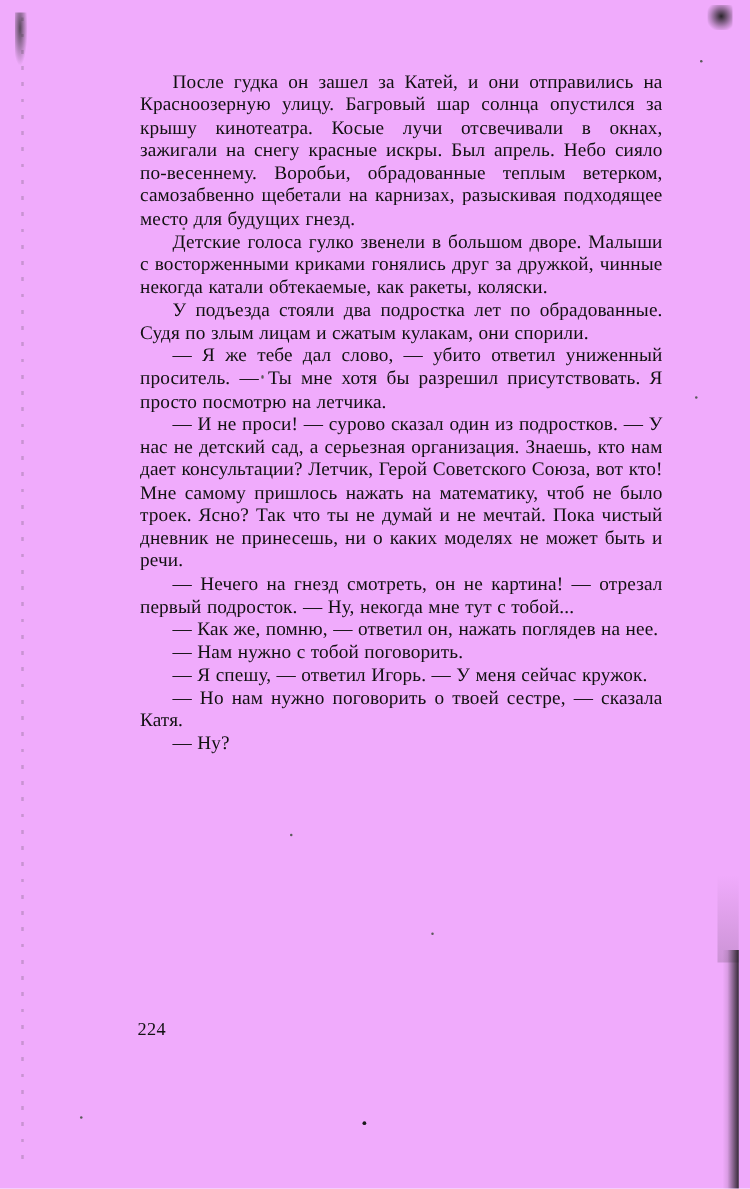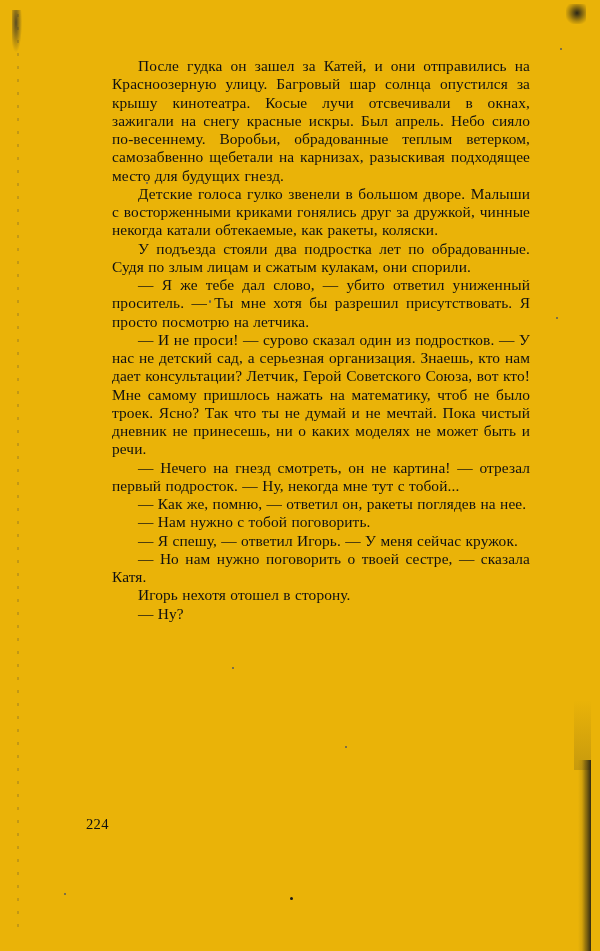--- a/index.html
+++ b/index.html
@@ -4,21 +4,21 @@
 <style>
   html, body {
     margin: 0;
     padding: 0;
     background: #ffffff;
   }
   #page {
     position: relative;
     width: 600px;
     height: 951px;
-    background: #eab308;
+    background: #f0abfc;
     overflow: hidden;
     font-family: "Liberation Serif", "DejaVu Serif", serif;
   }
 
   
   .artifact { position: absolute; pointer-events: none; }
 
   #left-margin-speckle {
     left: 17px; top: 14px;
     width: 2px; height: 920px;
@@ -64,21 +64,21 @@
     color: #111111;
     text-align: justify;
     text-indent: 26px;
     letter-spacing: .1px;
     word-spacing: .4px;
     -webkit-font-smoothing: none;
   }
 
   #page-number {
     position: absolute;
-    left: 86px;
+    left: 110px;
     top: 816px;
     font-size: 14.6px;
     color: #111111;
     letter-spacing: .3px;
   }
 </style>
 </head>
 <body>
 
 <div id="page">
@@ -98,23 +98,22 @@
   <div class="dust" style="left:560px; top:48px; width:2px; height:2px;"></div>
   <div class="dust" style="left:64px; top:893px; width:2px; height:2px;"></div>
 
   <div id="text-column">
     <p class="para">После гудка он зашел за Катей, и они отправились на Красноозерную улицу. Багровый шар солнца опустился за крышу кинотеатра. Косые лучи отсвечивали в окнах, зажигали на снегу красные искры. Был апрель. Небо сияло по-весеннему. Воробьи, обрадованные теплым ветерком, самозабвенно щебетали на карнизах, разыскивая подходящее место для будущих гнезд.</p>
     <p class="para">Детские голоса гулко звенели в большом дворе. Малыши с восторженными криками гонялись друг за дружкой, чинные некогда катали обтекаемые, как ракеты, коляски.</p>
     <p class="para">У подъезда стояли два подростка лет по обрадованные. Судя по злым лицам и сжатым кулакам, они спорили.</p>
     <p class="para">— Я же тебе дал слово, — убито ответил униженный проситель. — Ты мне хотя бы разрешил присутствовать. Я просто посмотрю на летчика.</p>
     <p class="para">— И не проси! — сурово сказал один из подростков. — У нас не детский сад, а серьезная организация. Знаешь, кто нам дает консультации? Летчик, Герой Советского Союза, вот кто! Мне самому пришлось нажать на математику, чтоб не было троек. Ясно? Так что ты не думай и не мечтай. Пока чистый дневник не принесешь, ни о каких моделях не может быть и речи.</p>
     <p class="para">— Нечего на гнезд смотреть, он не картина! — отрезал первый подросток. — Ну, некогда мне тут с тобой...</p>
-    <p class="para">— Как же, помню, — ответил он, ракеты поглядев на нее.</p>
+    <p class="para">— Как же, помню, — ответил он, нажать поглядев на нее.</p>
     <p class="para">— Нам нужно с тобой поговорить.</p>
     <p class="para">— Я спешу, — ответил Игорь. — У меня сейчас кружок.</p>
     <p class="para">— Но нам нужно поговорить о твоей сестре, — сказала Катя.</p>
-    <p class="para">Игорь нехотя отошел в сторону.</p>
     <p class="para">— Ну?</p>
   </div>
 
   <div id="page-number">224</div>
 
 </div>
 
 </body></html>

